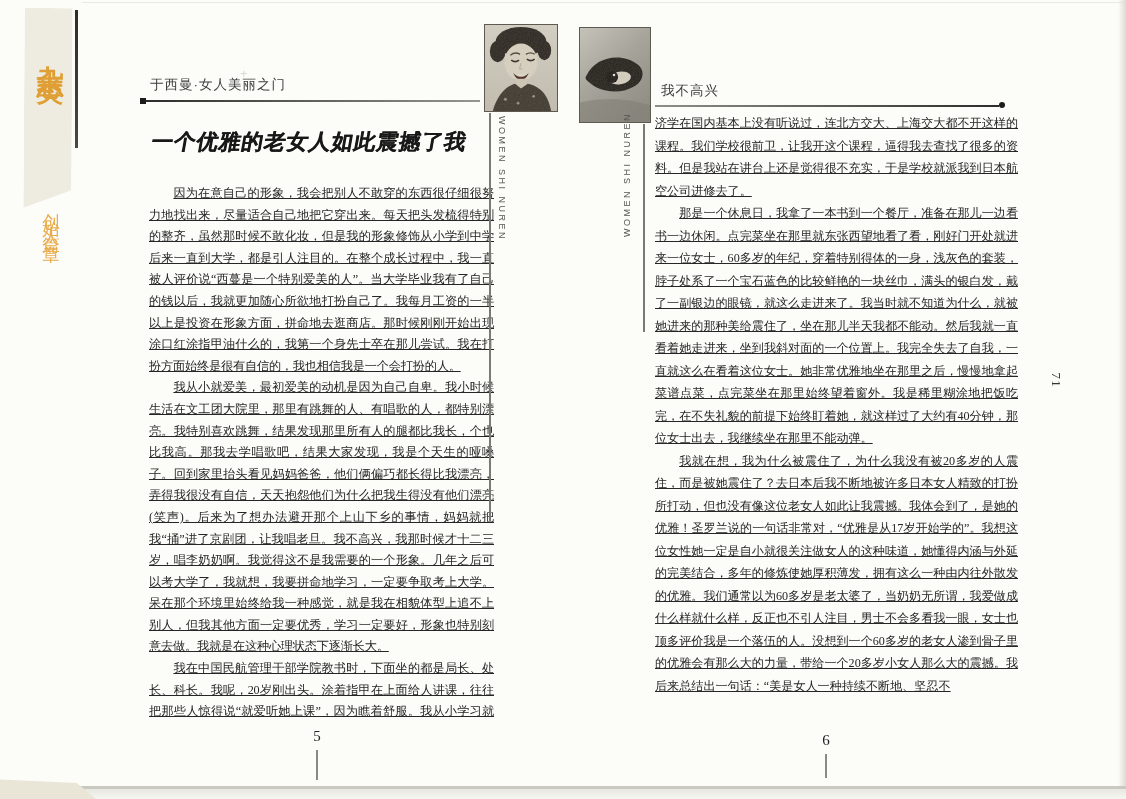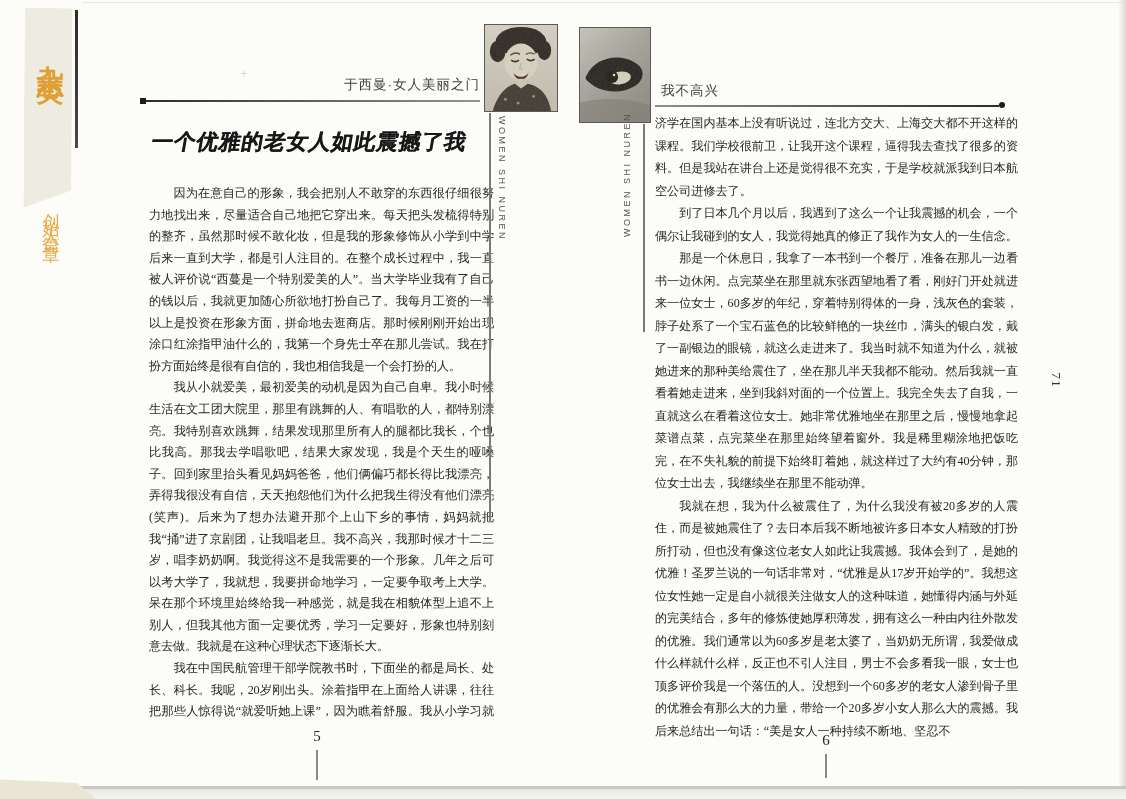--- a/index.html
+++ b/index.html
@@ -22,39 +22,39 @@
   .side-band{left:24px;top:8px;width:48px;height:200px;background:#eeece1;
       clip-path:polygon(0 0,100% 0,100% 91%,0 100%);transform:rotate(.4deg);}
   .vtext{writing-mode:vertical-rl;text-orientation:mixed;}
   .category{left:32px;top:44px;font-size:27px;font-weight:bold;color:#df9f35;
       letter-spacing:6px;}
   .spine-line{left:75px;top:10px;width:3px;height:138px;
       background:linear-gradient(#2f2d29,#4b4943);}
   .section{left:39px;top:199px;font-size:17.5px;color:#e7ab4a;letter-spacing:8px;}
 
   
-  .lp-header{left:150px;top:76px;width:330px;text-align:right;font-size:13.5px;
+  .lp-header{left:150px;top:76px;width:330px;font-size:13.5px;
       color:#3d3d3d;letter-spacing:1px;}
   .lp-rule{left:146px;top:100px;width:334px;height:2px;
       background:linear-gradient(90deg,#2c2c2a,#96968f);}
   .lp-rule-dot{left:140px;top:98px;width:6px;height:6px;background:#1c1c1a;}
   .rp-header{left:661px;top:82px;font-size:13.5px;color:#3d3d3d;letter-spacing:1px;}
   .rp-rule{left:655px;top:105px;width:344px;height:2px;
       background:linear-gradient(90deg,#8f8f88,#2c2c2a);}
   .rp-rule-dot{left:999px;top:102px;width:6px;height:6px;border-radius:50%;background:#1c1c1a;}
 
   
   .title{left:149px;top:127px;font-size:21.5px;font-weight:bold;color:#181818;
       transform:skewX(-10deg);transform-origin:left bottom;letter-spacing:1px;
       text-shadow:.4px 0 currentColor;}
 
   
   .bodytext{font-family:"Liberation Serif","DejaVu Serif",serif;color:#262626;
       text-align:justify;}
-  .bodytext p{margin:0;text-indent:2em;}
+  .bodytext p{margin:0;text-indent:2em;text-decoration:underline;}
   .bodytext p.noindent{text-indent:0;}
   .lp-body{left:149px;top:183px;width:345px;height:540px;overflow:hidden;
       font-size:12.2px;line-height:21.6px;letter-spacing:-.2px;}
   .rp-body{left:655px;top:112px;width:363px;height:630px;overflow:hidden;
       font-size:12.1px;line-height:22.5px;}
 
   
   .margin-rule{width:2px;background:#7b7971;}
   .lp-margin-rule{left:489px;top:113px;height:408px;}
   .rp-margin-rule{left:643px;top:124px;height:208px;}
@@ -172,21 +172,20 @@
 
   <div class="abs vtext margin-label rp-margin-label">WOMEN SHI NUREN</div>
   <div class="abs margin-rule rp-margin-rule"></div>
 
   <div class="abs rp-header">我不高兴</div>
   <div class="abs rp-rule"></div>
   <div class="abs rp-rule-dot"></div>
 
   <div class="abs bodytext rp-body">
     <p class="noindent">济学在国内基本上没有听说过，连北方交大、上海交大都不开这样的课程。我们学校很前卫，让我开这个课程，逼得我去查找了很多的资料。但是我站在讲台上还是觉得很不充实，于是学校就派我到日本航空公司进修去了。</p>
-    <p>到了日本几个月以后，我遇到了这么一个让我震撼的机会，一个偶尔让我碰到的女人，我觉得她真的修正了我作为女人的一生信念。</p>
     <p>那是一个休息日，我拿了一本书到一个餐厅，准备在那儿一边看书一边休闲。点完菜坐在那里就东张西望地看了看，刚好门开处就进来一位女士，60多岁的年纪，穿着特别得体的一身，浅灰色的套装，脖子处系了一个宝石蓝色的比较鲜艳的一块丝巾，满头的银白发，戴了一副银边的眼镜，就这么走进来了。我当时就不知道为什么，就被她进来的那种美给震住了，坐在那儿半天我都不能动。然后我就一直看着她走进来，坐到我斜对面的一个位置上。我完全失去了自我，一直就这么在看着这位女士。她非常优雅地坐在那里之后，慢慢地拿起菜谱点菜，点完菜坐在那里始终望着窗外。我是稀里糊涂地把饭吃完，在不失礼貌的前提下始终盯着她，就这样过了大约有40分钟，那位女士出去，我继续坐在那里不能动弹。</p>
     <p>我就在想，我为什么被震住了，为什么我没有被20多岁的人震住，而是被她震住了？去日本后我不断地被许多日本女人精致的打扮所打动，但也没有像这位老女人如此让我震撼。我体会到了，是她的优雅！圣罗兰说的一句话非常对，“优雅是从17岁开始学的”。我想这位女性她一定是自小就很关注做女人的这种味道，她懂得内涵与外延的完美结合，多年的修炼使她厚积薄发，拥有这么一种由内往外散发的优雅。我们通常以为60多岁是老太婆了，当奶奶无所谓，我爱做成什么样就什么样，反正也不引人注目，男士不会多看我一眼，女士也顶多评价我是一个落伍的人。没想到一个60多岁的老女人渗到骨子里的优雅会有那么大的力量，带给一个20多岁小女人那么大的震撼。我后来总结出一句话：“美是女人一种持续不断地、坚忍不</p>
   </div>
 
   <div class="abs folio-side">71</div>
 
   <div class="abs pagenum rp-num">6</div>
   <div class="abs num-tick rp-tick"></div>
 
 </div>

